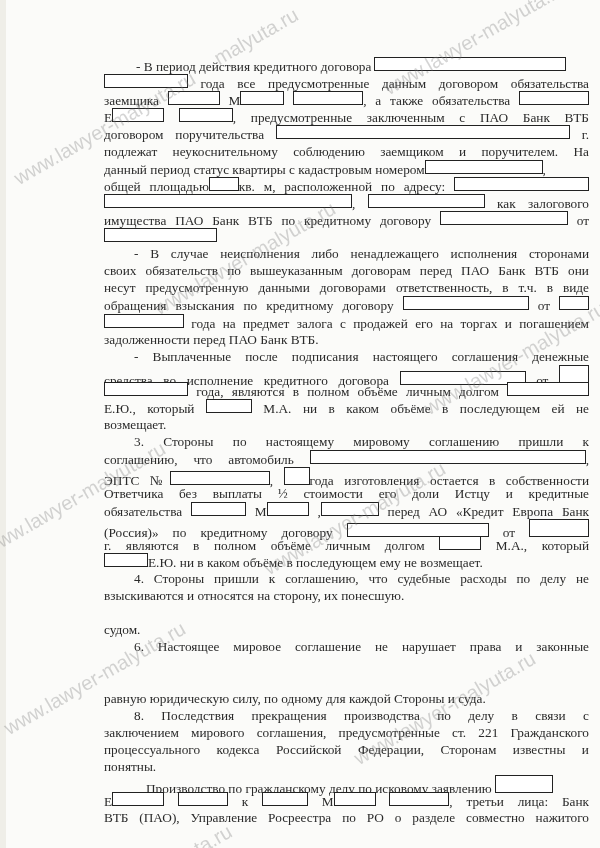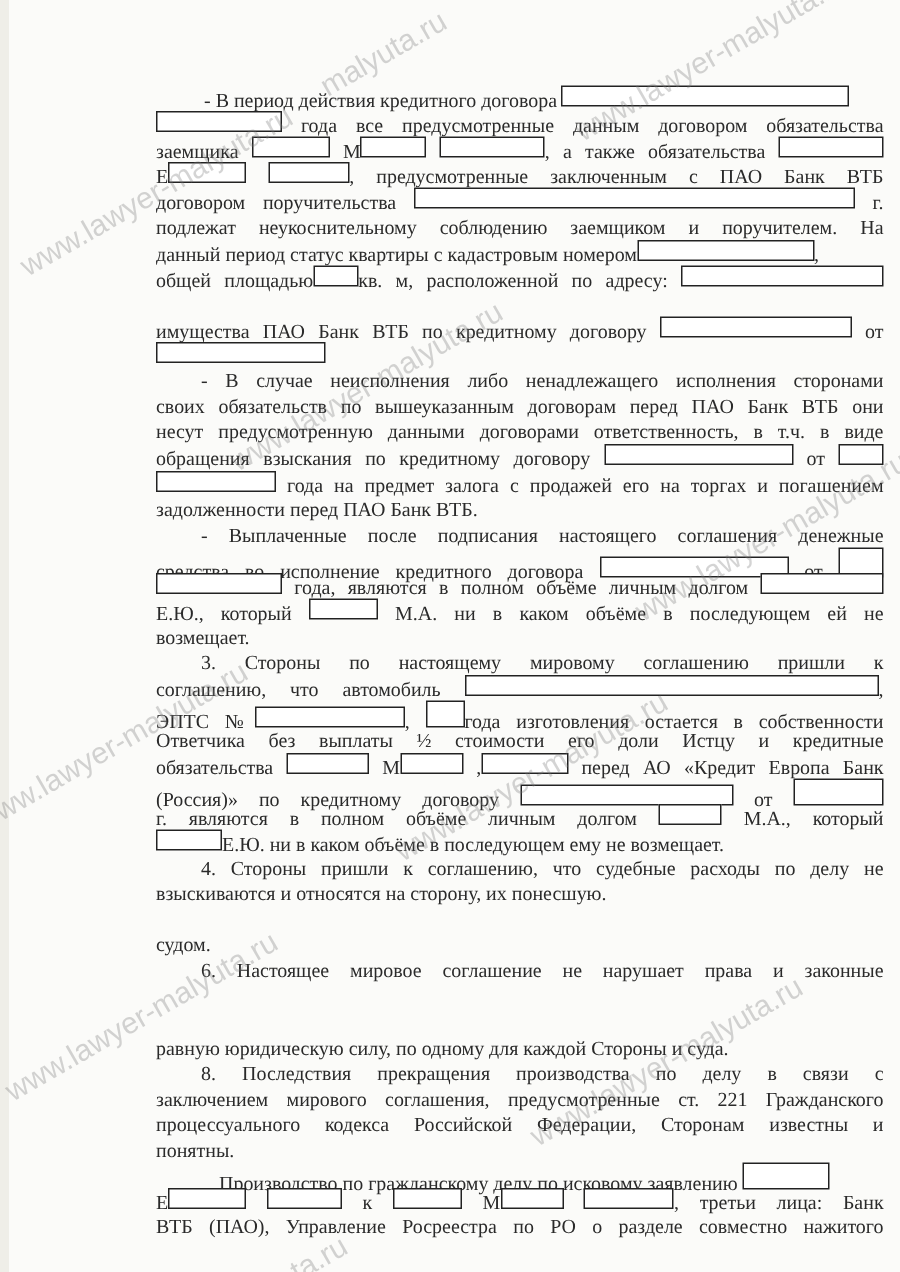--- a/index.html
+++ b/index.html
@@ -45,20 +45,23 @@
   <div class="line j" style="top: 142.5px;"><span>подлежат неукоснительному соблюдению заемщиком и поручителем. На</span></div>
 
   <div class="line" style="top: 159.6px;">
     <span>данный период статус квартиры с кадастровым номером</span><span class="r" style="width:118px"></span><span>,</span>
   </div>
 
   <div class="line j" style="top: 176.7px;">
     <span>общей площадью</span><span class="r" style="width:30px"></span><span>кв. м, расположенной по адресу:</span> <span class="r" style="width:135px"></span>
   </div>
 
+  <div class="line j" style="top: 193.8px;">
+    <span class="r" style="width:248px"></span><span>,</span> <span class="r" style="width:117px"></span> <span>как залогового</span>
+  </div>
 
   <div class="line j" style="top: 210.9px;">
     <span>имущества ПАО Банк ВТБ по кредитному договору</span> <span class="r" style="width:128px"></span> <span>от</span>
   </div>
 
   <div class="line" style="top: 228px;">
     <span class="r" style="width:113px"></span> 
   </div>
 
   <div class="line j" style="top: 245.1px;"><span class="ind"></span><span>- В случае неисполнения либо ненадлежащего исполнения сторонами</span></div>

